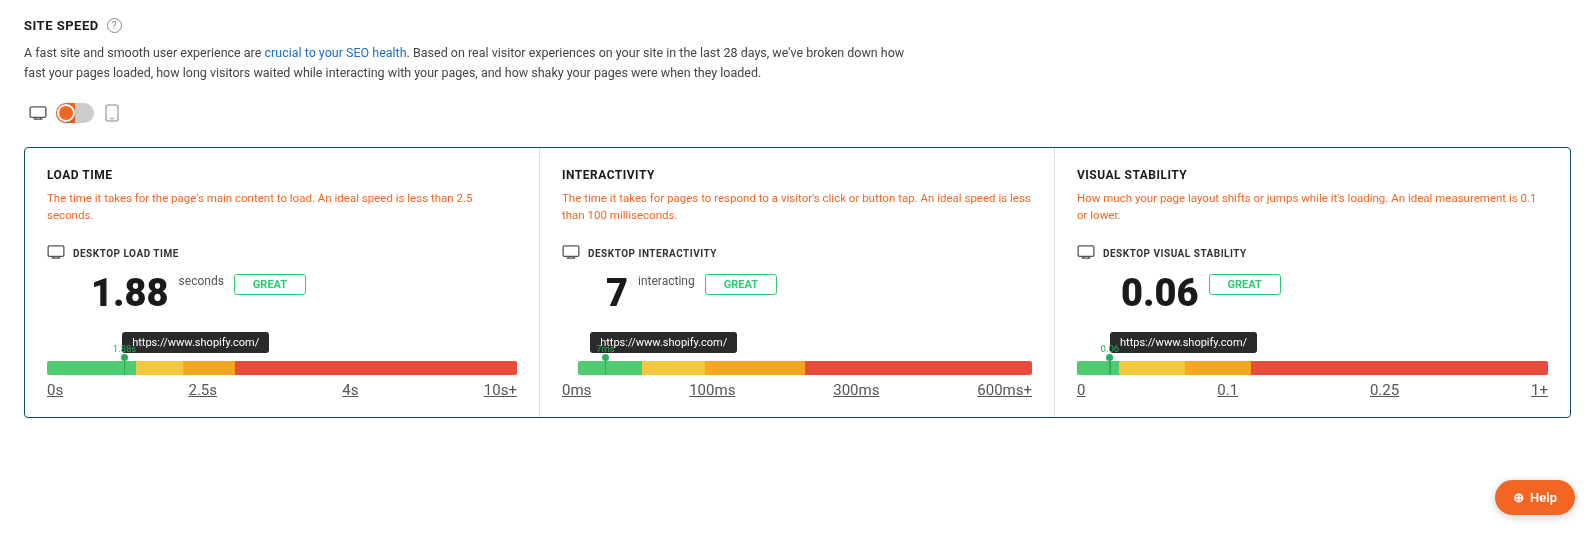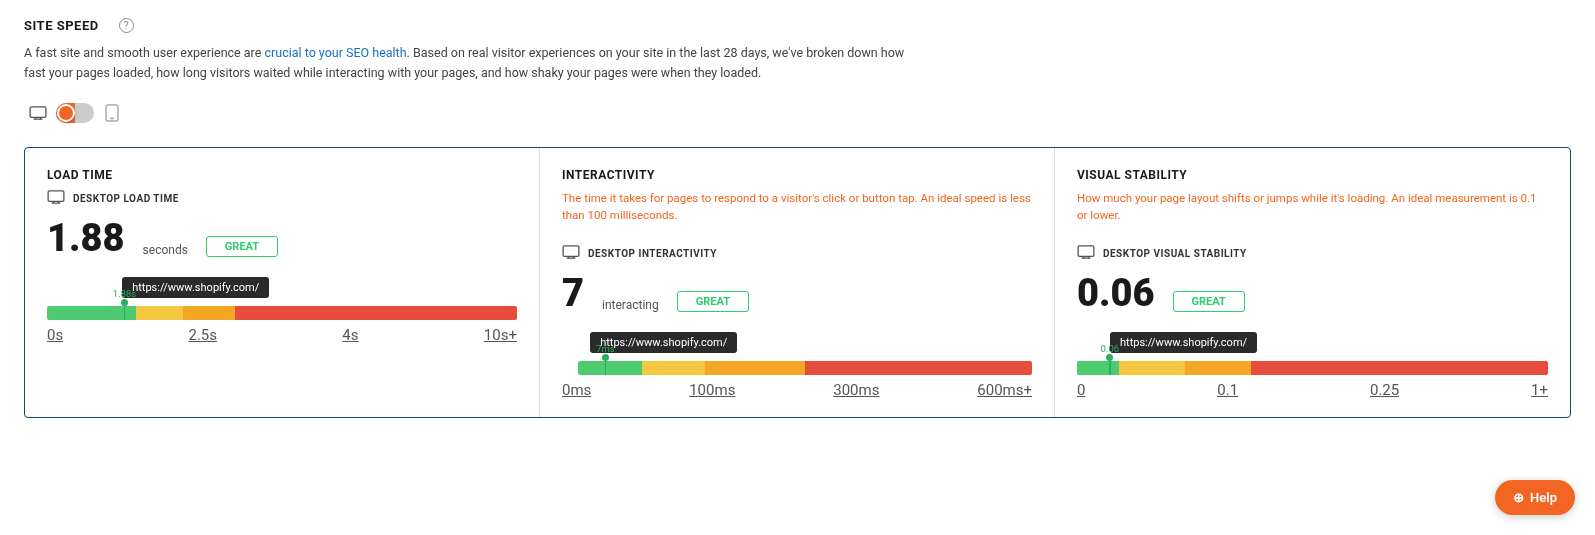--- a/index.html
+++ b/index.html
@@ -9,21 +9,21 @@
       color: #333;
       font-size: 13px;
     }
     .page-container {
       padding: 18px 24px;
       max-width: 1595px;
     }
     .page-title-row {
       display: flex;
       align-items: center;
-      gap: 20px;
+      gap: 8px;
       margin-bottom: 10px;
     }
     .page-title {
       font-size: 13px;
       font-weight: 700;
       letter-spacing: 0.5px;
       text-transform: uppercase;
       color: #1a1a1a;
     }
     .help-icon {
@@ -128,23 +128,24 @@
     }
     .device-label-text {
       font-size: 10px;
       font-weight: 700;
       text-transform: uppercase;
       letter-spacing: 0.5px;
       color: #333;
     }
     .metric-value-row {
       display: flex;
-      align-items: flex-end;
-      gap: 18px;
+      align-items: flex-start;
+      gap: 10px;
       margin-bottom: 20px;
+      margin-left: 44px;
     }
     .metric-value-big {
       font-size: 38px;
       font-weight: 900;
       color: #1a1a1a;
       line-height: 1;
     }
     .metric-value-unit {
       font-size: 12px;
       color: #555;
@@ -253,20 +254,21 @@
       <svg width="14" height="18" viewBox="0 0 14 18" fill="none" stroke="#aaa" stroke-width="1.5">
         <rect x="1" y="1" width="12" height="16" rx="2"></rect>
         <line x1="5.5" y1="14.5" x2="8.5" y2="14.5" stroke-width="1.5" stroke-linecap="round"></line>
       </svg>
     </div>
   </div>
 
   <div class="metrics-grid" id="metrics-grid">
   <div class="metric-card">
     <div class="metric-title">LOAD TIME</div>
+    <div class="metric-desc">The time it takes for the page's main content to load. An ideal speed is less than 2.5 seconds.</div>
 
     <div class="device-label-row">
       <span class="device-label-icon">
         <svg width="18" height="14" viewBox="0 0 20 16" fill="none" stroke="#555" stroke-width="1.5">
           <rect x="1" y="1" width="18" height="12" rx="1.5"></rect>
           <line x1="7" y1="13" x2="7" y2="15"></line>
           <line x1="13" y1="13" x2="13" y2="15"></line>
           <line x1="5" y1="15" x2="15" y2="15"></line>
         </svg>
       </span>

